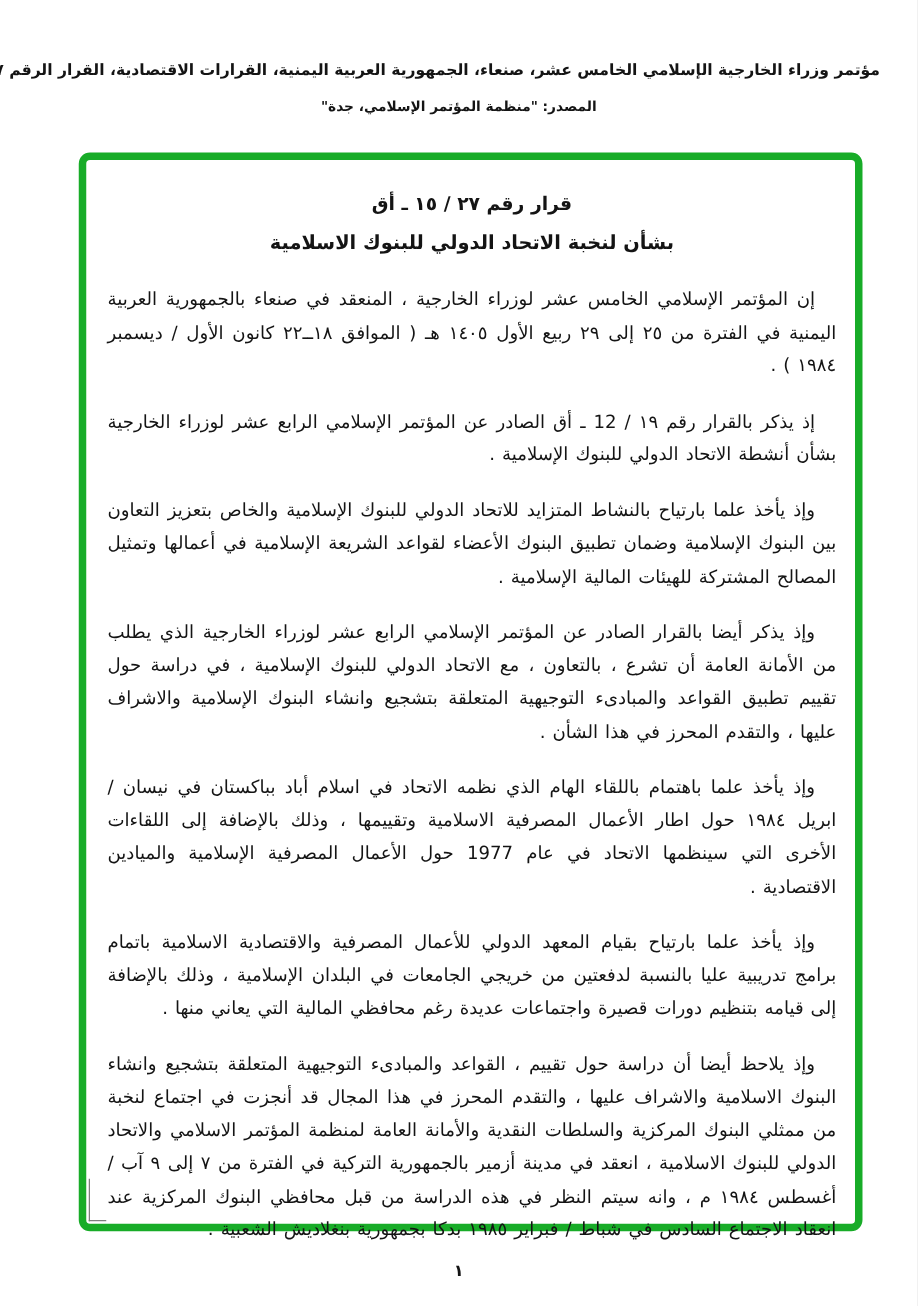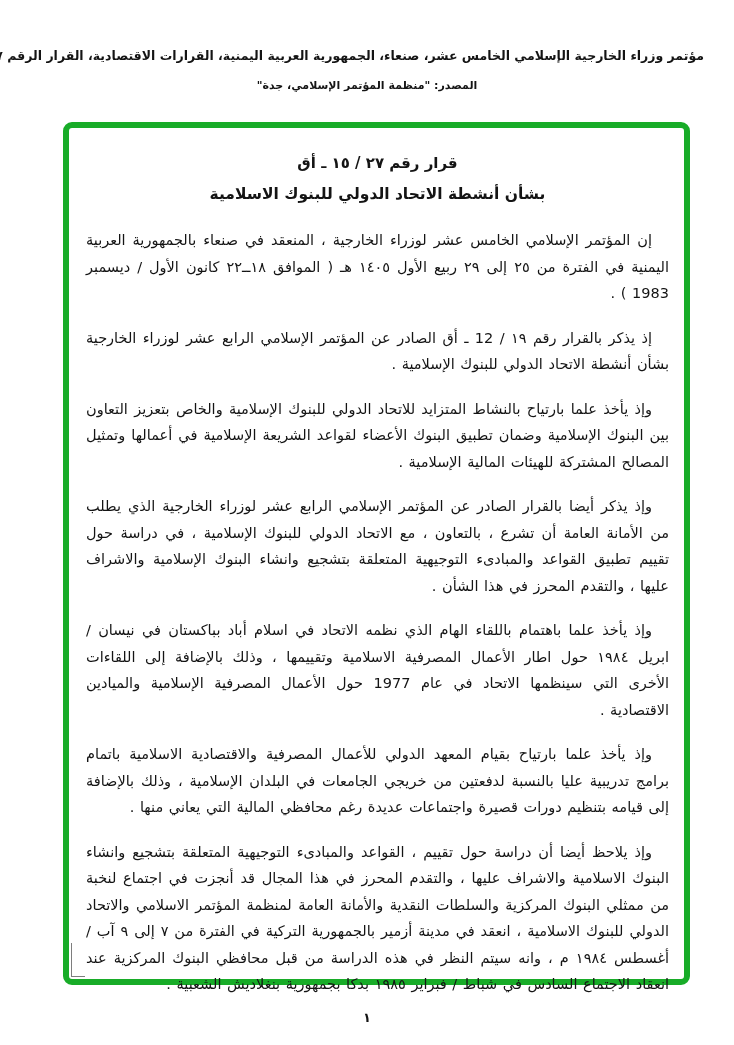--- a/index.html
+++ b/index.html
@@ -89,24 +89,24 @@
 
 <div class="page">
 
   <div class="header">
     <div class="header-line1">مؤتمر وزراء الخارجية الإسلامي الخامس عشر، صنعاء، الجمهورية العربية اليمنية، القرارات الاقتصادية، القرار الرقم ١٥/٢٧-أق</div>
     <div class="header-line2">المصدر:  "منظمة المؤتمر الإسلامي، جدة"</div>
   </div>
 
   <div class="green-box">
     <div class="decision-title">قرار رقم ٢٧ / ١٥ ـ أق</div>
-    <div class="decision-subject">بشأن أنشطة الاتحاد الدولي للبنوك الاسلامية</div>
+    <div class="decision-subject">بشأن لنخبة الاتحاد الدولي للبنوك الاسلامية</div>
 
     <div class="body-text">
-      <p>إن المؤتمر الإسلامي الخامس عشر لوزراء الخارجية ، المنعقد في صنعاء بالجمهورية العربية اليمنية في الفترة من ٢٥ إلى ٢٩ ربيع الأول ١٤٠٥ هـ ( الموافق ١٨ــ٢٢ كانون الأول / ديسمبر 1983 ) .</p>
+      <p>إن المؤتمر الإسلامي الخامس عشر لوزراء الخارجية ، المنعقد في صنعاء بالجمهورية العربية اليمنية في الفترة من ٢٥ إلى ٢٩ ربيع الأول ١٤٠٥ هـ ( الموافق ١٨ــ٢٢ كانون الأول / ديسمبر ١٩٨٤ ) .</p>
       <p>إذ يذكر بالقرار رقم ١٩ / 12 ـ أق الصادر عن المؤتمر الإسلامي الرابع عشر لوزراء الخارجية بشأن أنشطة الاتحاد الدولي للبنوك الإسلامية .</p>
       <p>وإذ يأخذ علما بارتياح بالنشاط المتزايد للاتحاد الدولي للبنوك الإسلامية والخاص بتعزيز التعاون بين البنوك الإسلامية وضمان تطبيق البنوك الأعضاء لقواعد الشريعة الإسلامية في أعمالها وتمثيل المصالح المشتركة للهيئات المالية الإسلامية .</p>
       <p>وإذ يذكر أيضا بالقرار الصادر عن المؤتمر الإسلامي الرابع عشر لوزراء الخارجية الذي يطلب من الأمانة العامة أن تشرع ، بالتعاون ، مع الاتحاد الدولي للبنوك الإسلامية ، في دراسة حول تقييم تطبيق القواعد والمبادىء التوجيهية المتعلقة بتشجيع وانشاء البنوك الإسلامية والاشراف عليها ، والتقدم المحرز في هذا الشأن .</p>
       <p>وإذ يأخذ علما باهتمام باللقاء الهام الذي نظمه الاتحاد في اسلام أباد بباكستان في نيسان / ابريل ١٩٨٤ حول اطار الأعمال المصرفية الاسلامية وتقييمها ، وذلك بالإضافة إلى اللقاءات الأخرى التي سينظمها الاتحاد في عام 1977 حول الأعمال المصرفية الإسلامية والميادين الاقتصادية .</p>
       <p>وإذ يأخذ علما بارتياح بقيام المعهد الدولي للأعمال المصرفية والاقتصادية الاسلامية باتمام برامج تدريبية عليا بالنسبة لدفعتين من خريجي الجامعات في البلدان الإسلامية ، وذلك بالإضافة إلى قيامه بتنظيم دورات قصيرة واجتماعات عديدة رغم محافظي المالية التي يعاني منها .</p>
       <p>وإذ يلاحظ أيضا أن دراسة حول تقييم ، القواعد والمبادىء التوجيهية المتعلقة بتشجيع وانشاء البنوك الاسلامية والاشراف عليها ، والتقدم المحرز في هذا المجال قد أنجزت في اجتماع لنخبة من ممثلي البنوك المركزية والسلطات النقدية والأمانة العامة لمنظمة المؤتمر الاسلامي والاتحاد الدولي للبنوك الاسلامية ، انعقد في مدينة أزمير بالجمهورية التركية في الفترة من ٧ إلى ٩ آب / أغسطس ١٩٨٤ م ، وانه سيتم النظر في هذه الدراسة من قبل محافظي البنوك المركزية عند انعقاد الاجتماع السادس في شباط / فبراير ١٩٨٥ بدكا بجمهورية بنغلاديش الشعبية .</p>
     </div>
 
     <div class="corner-artifact"></div>
   </div>

